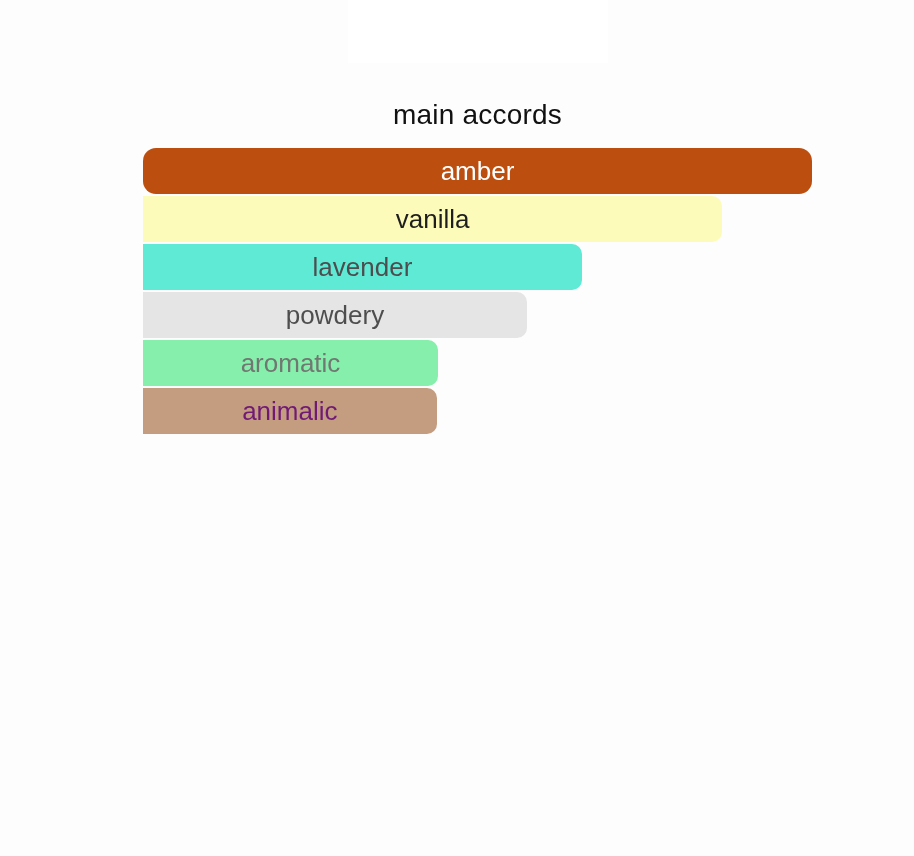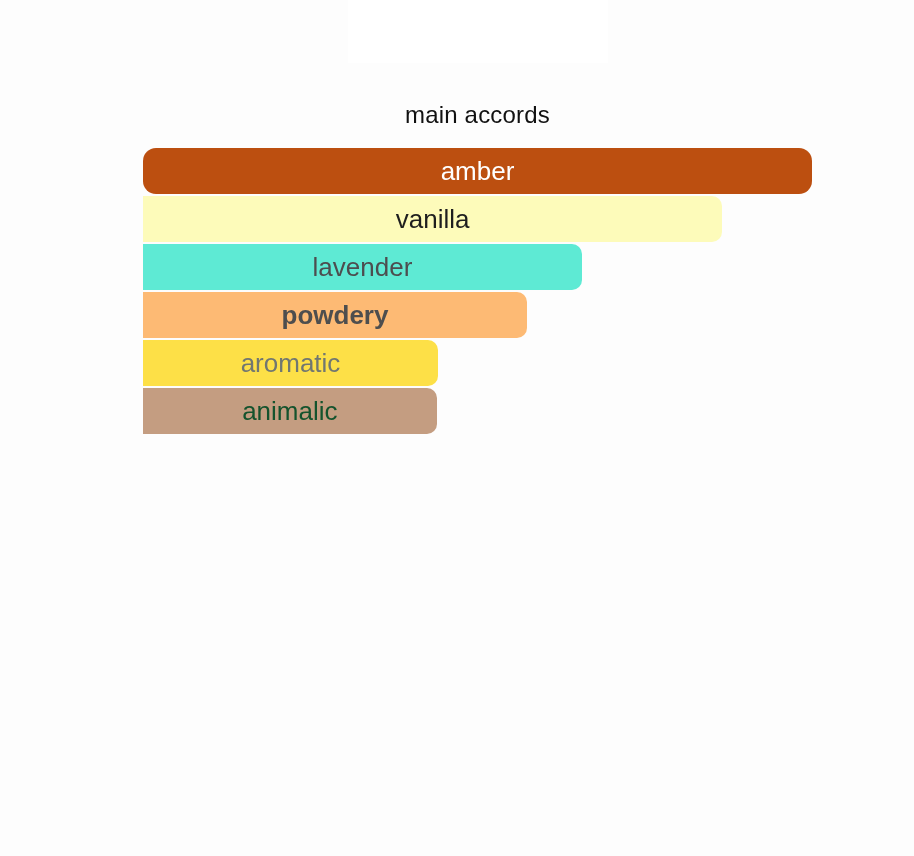--- a/index.html
+++ b/index.html
@@ -23,21 +23,21 @@
     background: #FFFFFF;
   }
   .chart {
     position: absolute;
     left: 143px;
     top: 101px;
     width: 669px;
   }
   .chart-title {
     text-align: center;
-    font-size: 24px;
+    font-size: 28px;
     line-height: 28px;
     color: #111111;
     margin-bottom: 19px;
     letter-spacing: 0.2px;
   }
   .bars {
     width: 100%;
   }
   .accord-bar {
     height: 46px;
@@ -63,23 +63,23 @@
   <div class="bars">
       <div class="accord-bar" style="width: 100%; background: rgb(188, 79, 16); border-radius: 13px;">
         <span class="accord-label" style="color: rgb(255, 255, 255);">amber</span>
       </div>
       <div class="accord-bar" style="width: 86.6%; background: rgb(253, 251, 186); text-align: right;">
         <span class="accord-label" style="color: rgb(30, 30, 30);">vanilla</span>
       </div>
       <div class="accord-bar" style="width: 65.6%; background: #5eead4;">
         <span class="accord-label" style="color: rgb(77, 77, 79);">lavender</span>
       </div>
-      <div class="accord-bar" style="width: 57.4%; background: #fdba74; font-weight: bold;">
+      <div class="accord-bar" style="width: 57.4%; background: #e5e5e5;">
         <span class="accord-label" style="color: rgb(78, 78, 78);">powdery</span>
       </div>
-      <div class="accord-bar" style="width: 44.1%; background: #fde047;">
+      <div class="accord-bar" style="width: 44.1%; background: #86efac;">
         <span class="accord-label" style="color: rgb(113, 119, 113);">aromatic</span>
       </div>
       <div class="accord-bar" style="width: 43.9%; background: rgb(196, 157, 129);">
-        <span class="accord-label" style="color: #14532d;">animalic</span>
+        <span class="accord-label" style="color: #701a75;">animalic</span>
       </div>
     </div>
 </div>
 
 </body></html>

